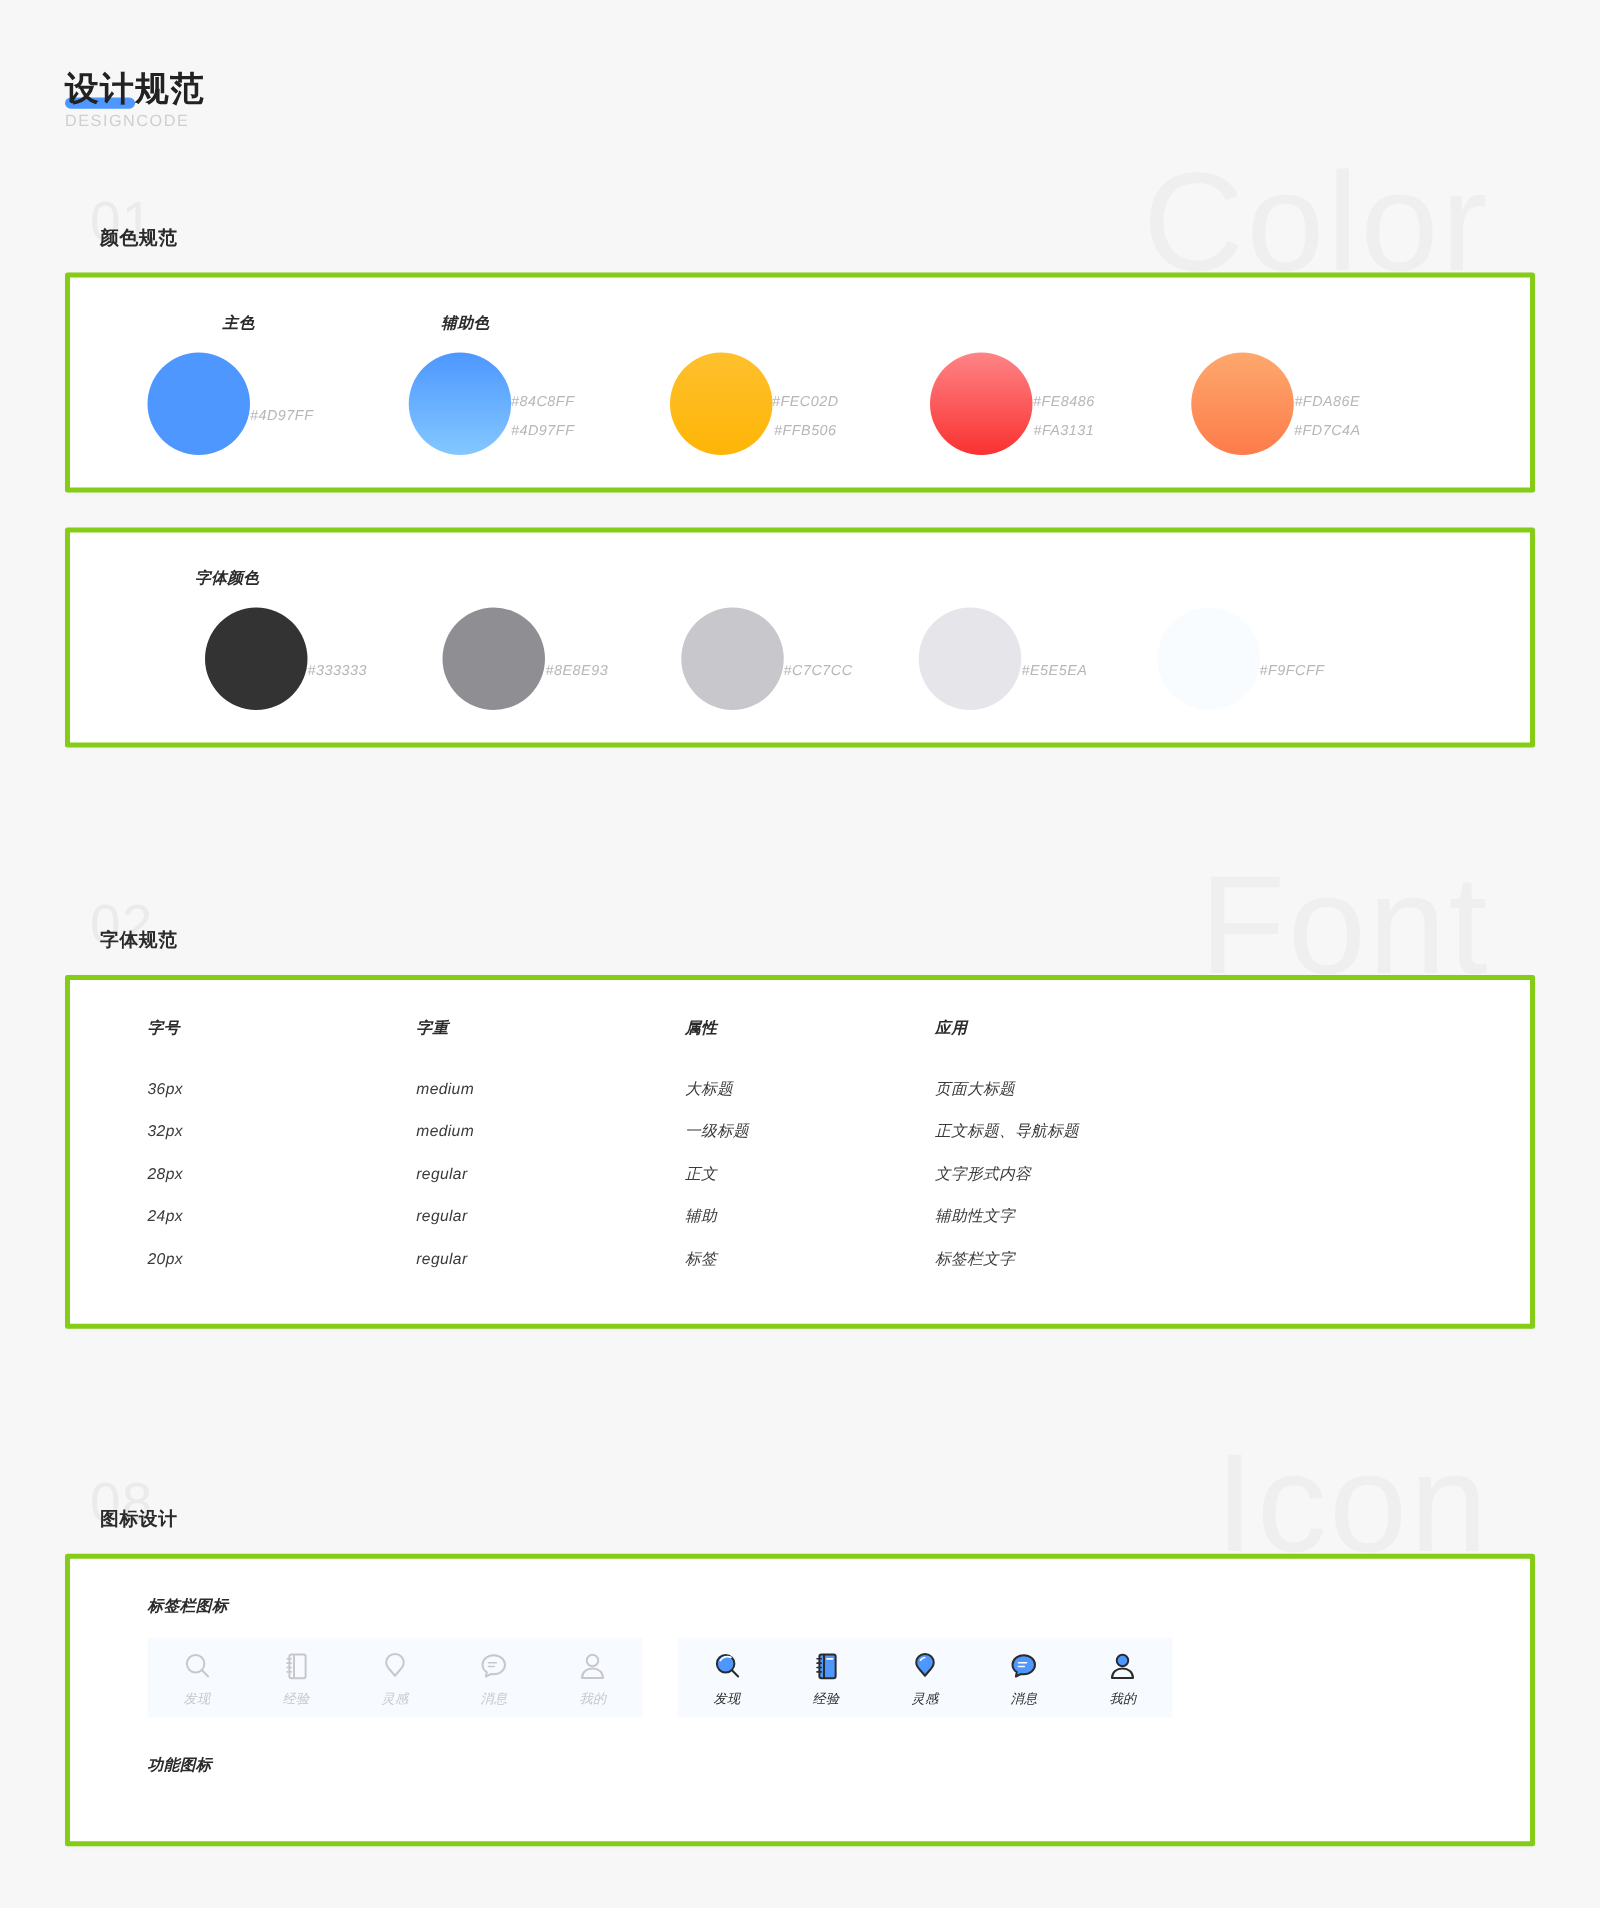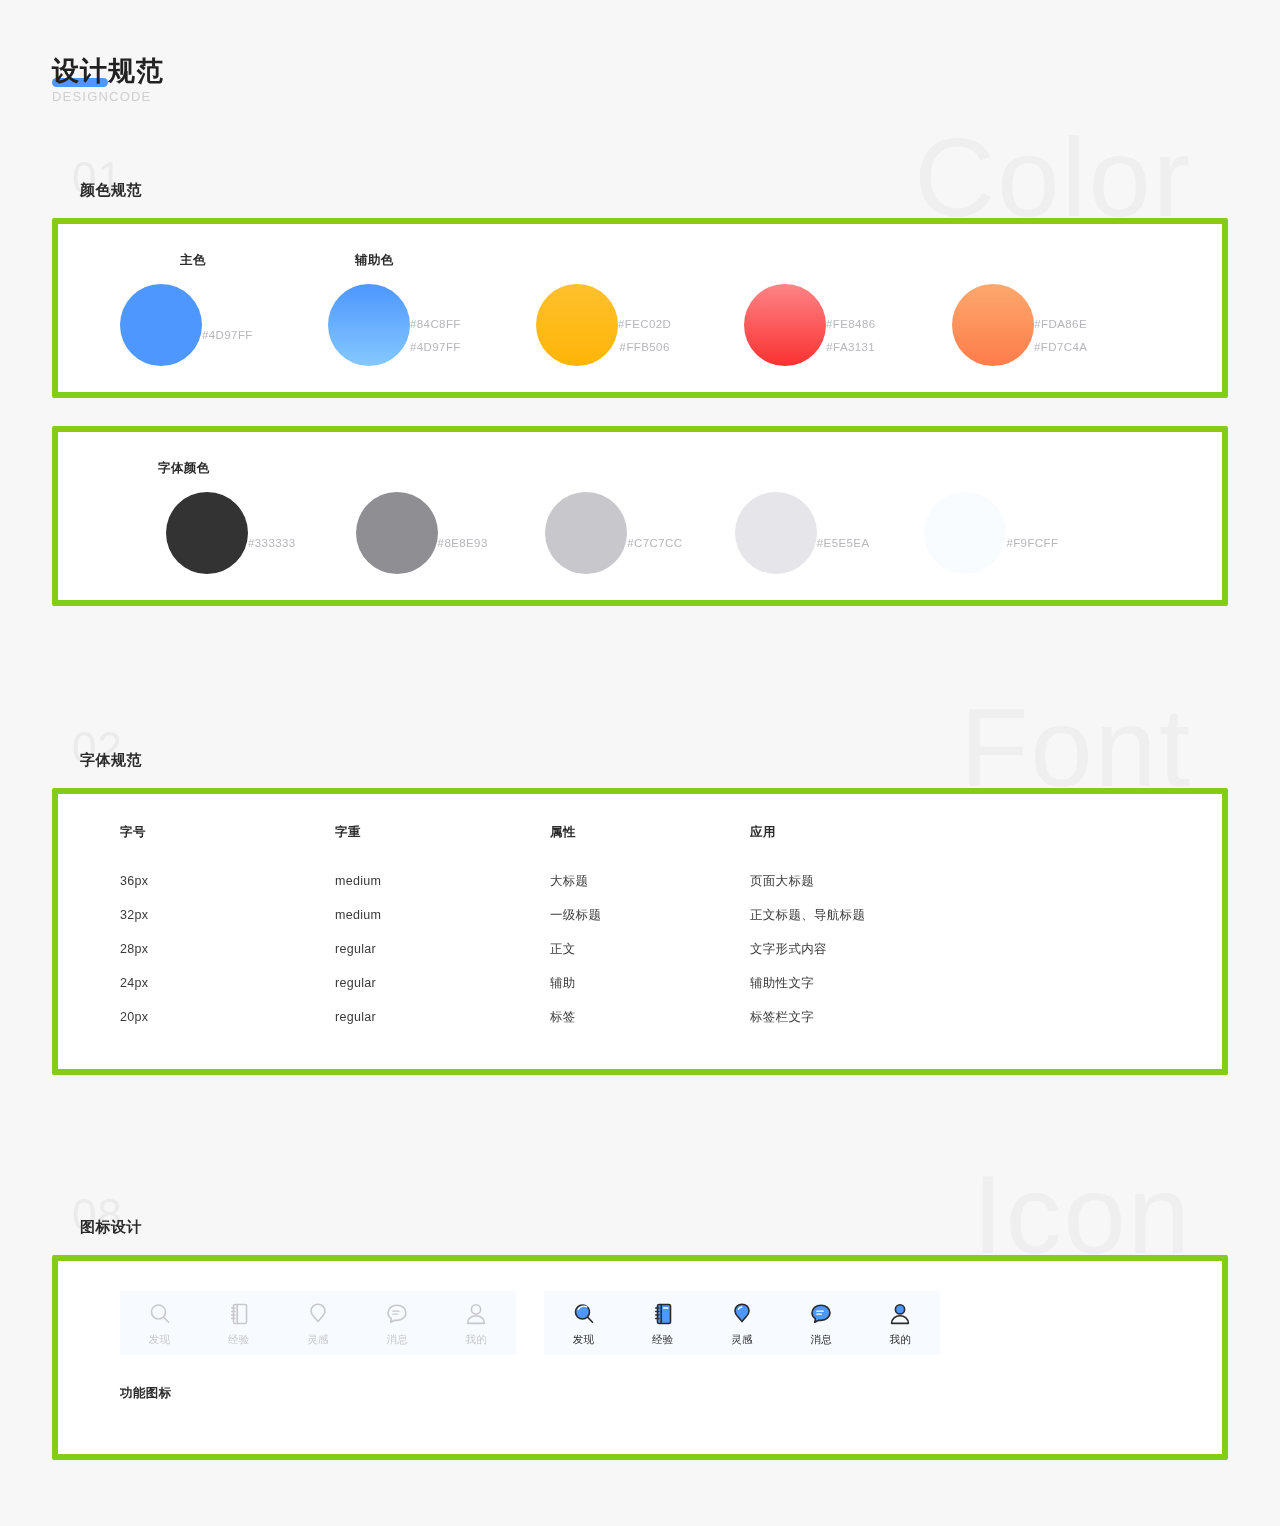--- a/index.html
+++ b/index.html
@@ -82,24 +82,25 @@
     letter-spacing: 2px;
     z-index: 0;
     user-select: none;
   }
 
   
   .card {
     position: relative;
     margin: 0 52px;
     background: #ffffff;
-    border: 6px solid #84cc16;
+    border: 4px solid #84cc16;
     border-radius: 2px;
     box-shadow: 0 1px 3px rgba(0,0,0,0.025);
     z-index: 1;
+    font-style: italic;
   }
   .card + .card { margin-top: 28px; }
 
   .card-label {
     font-size: 12.5px;
     font-weight: bold;
     color: #2b2b2b;
     letter-spacing: 0.4px;
   }
 
@@ -349,20 +350,21 @@
 </div>
 
 <div class="section" style="margin-top:118px;">
   <div class="section-head">
     <div class="section-number">08</div>
     <div class="section-title">图标设计</div>
     <div class="watermark">Icon</div>
   </div>
 
   <div class="card icon-card">
+    <div class="card-label icon-sub-label">标签栏图标</div>
     <div class="tabbars">
       <div class="tabbar inactive" id="tabbar-inactive">
           <div class="tab-item">
             <span>
               <svg width="26" height="26" viewBox="0 0 26 26">
         <circle cx="11.5" cy="11" r="7" fill="none" stroke="#C7C7CC" stroke-width="1.6"></circle>
         <path d="M16.8 16.4 L21.5 21.2" stroke="#C7C7CC" stroke-width="1.6" stroke-linecap="round" fill="none"></path>
 
       </svg>
             </span>

